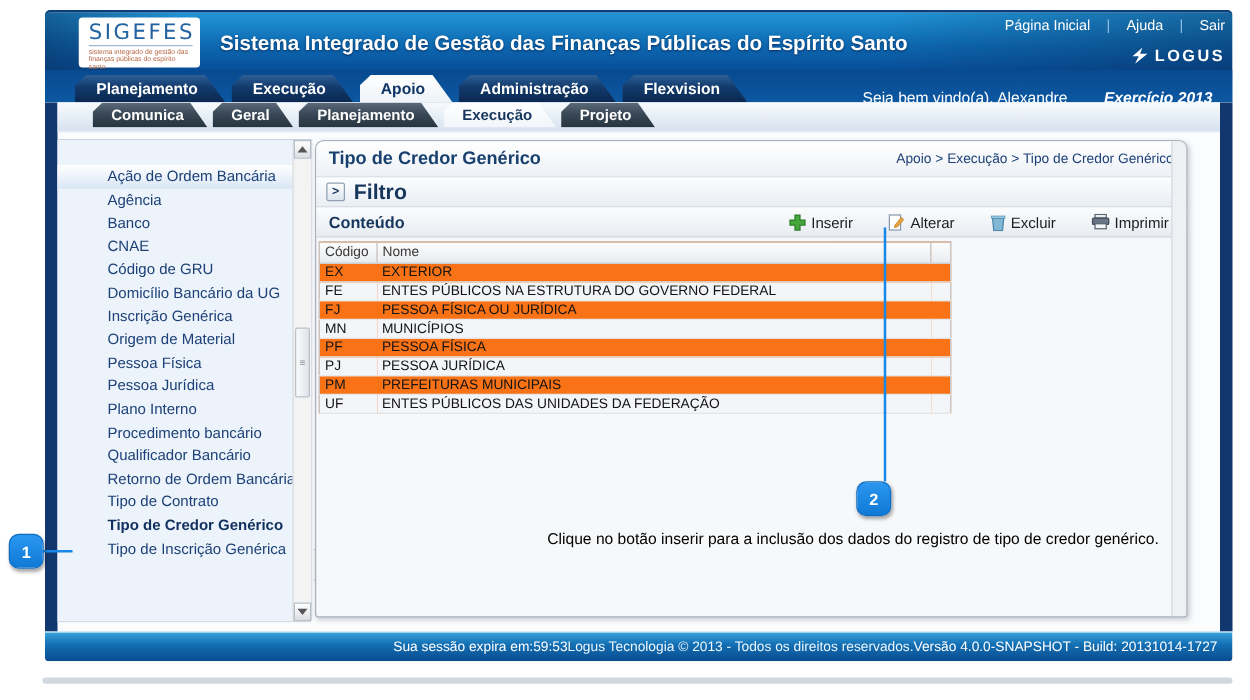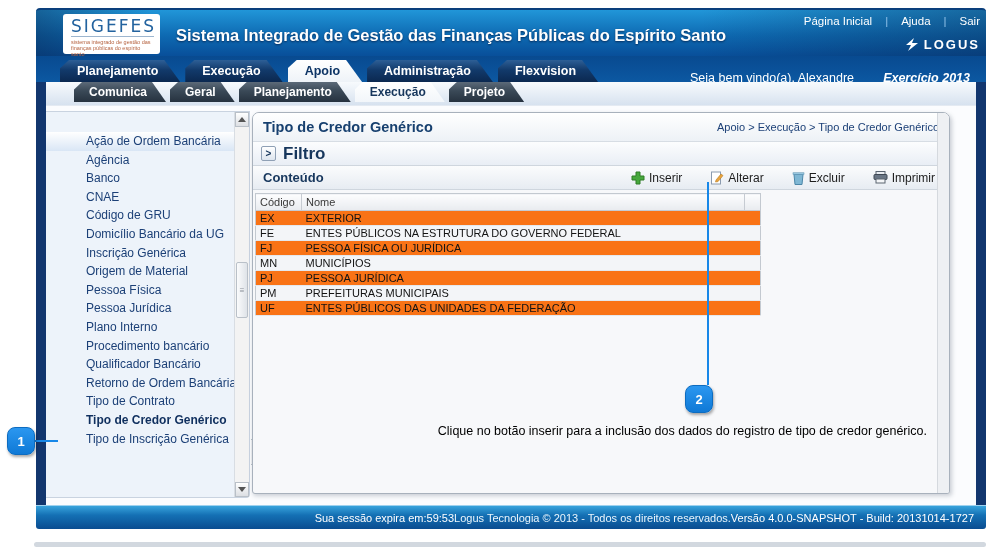--- a/index.html
+++ b/index.html
@@ -253,20 +253,25 @@
                   <td>PESSOA FÍSICA OU JURÍDICA</td>
                   <td></td>
                 </tr>
 
                 <tr>
                   <td>MN</td>
                   <td>MUNICÍPIOS</td>
                   <td></td>
                 </tr>
 
+                <tr>
+                  <td>PF</td>
+                  <td>PESSOA FÍSICA</td>
+                  <td></td>
+                </tr>
 
                 <tr>
                   <td>PJ</td>
                   <td>PESSOA JURÍDICA</td>
                   <td></td>
                 </tr>
 
                 <tr>
                   <td>PM</td>
                   <td>PREFEITURAS MUNICIPAIS</td>

